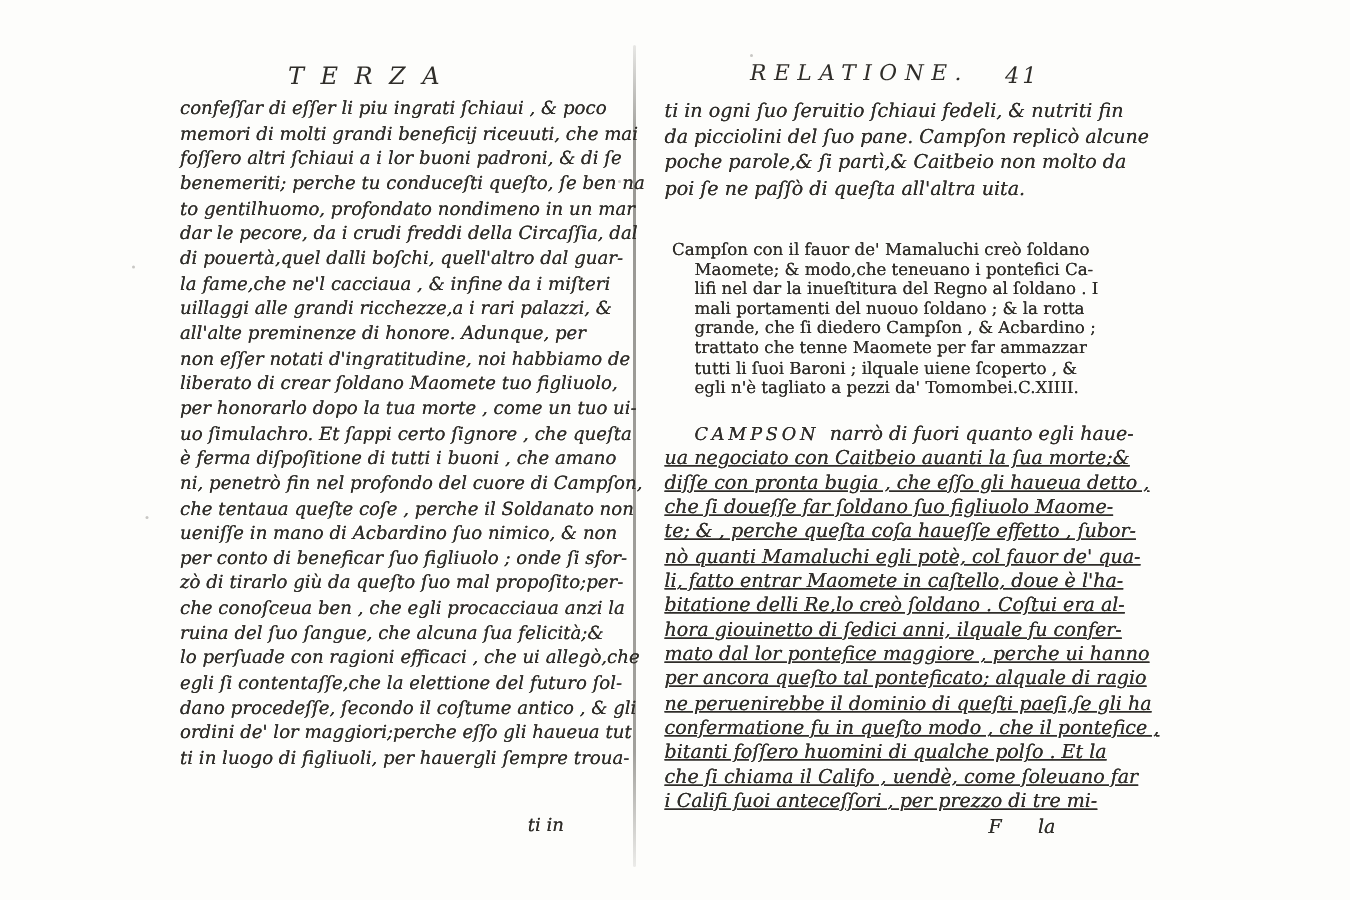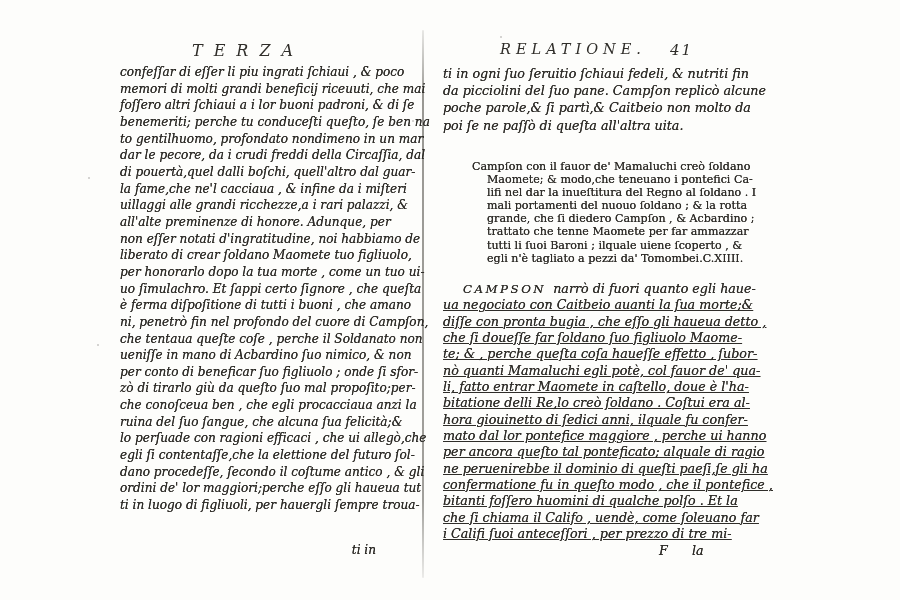--- a/index.html
+++ b/index.html
@@ -42,21 +42,21 @@
   .catchword-left{
     position:absolute;top:543px;left:0;width:100%;box-sizing:border-box;
     text-align:right;padding-right:28px;font-style:italic;font-size:12.1px;
     text-shadow:0 0 .3px currentColor;
   }
 
   .block-intro{position:absolute;top:65px;left:0;}
   .block-intro .tline{font-size:12.7px;line-height:17.2px;}
 
   .block-argument{position:absolute;top:160px;left:5px;}
-  .block-argument .tline{font-size:11.1px;line-height:13.1px;font-style:normal;padding-left:15px;margin-left:24px;}
+  .block-argument .tline{font-size:11.1px;line-height:13.1px;font-style:normal;padding-left:15px;}
   .block-argument .tline:first-child{padding-left:0;}
 
   .block-body{position:absolute;top:281px;left:0;}
   .block-body .tline{font-size:12.7px;line-height:16.35px;text-decoration:underline;}
   .first-line{white-space:nowrap;font-style:italic;font-size:12.7px;line-height:16.35px;text-shadow:0 0 .3px currentColor;}
   .first-line .caps{letter-spacing:2.5px;margin-left:20px;margin-right:7px;font-size:11.8px;}
   .sigline{position:relative;height:16.35px;font-style:italic;font-size:12.7px;}
   .sigline .sig{position:absolute;left:216px;text-shadow:0 0 .3px currentColor;}
   .sigline .cw{position:absolute;left:249px;text-shadow:0 0 .3px currentColor;}
 </style>

